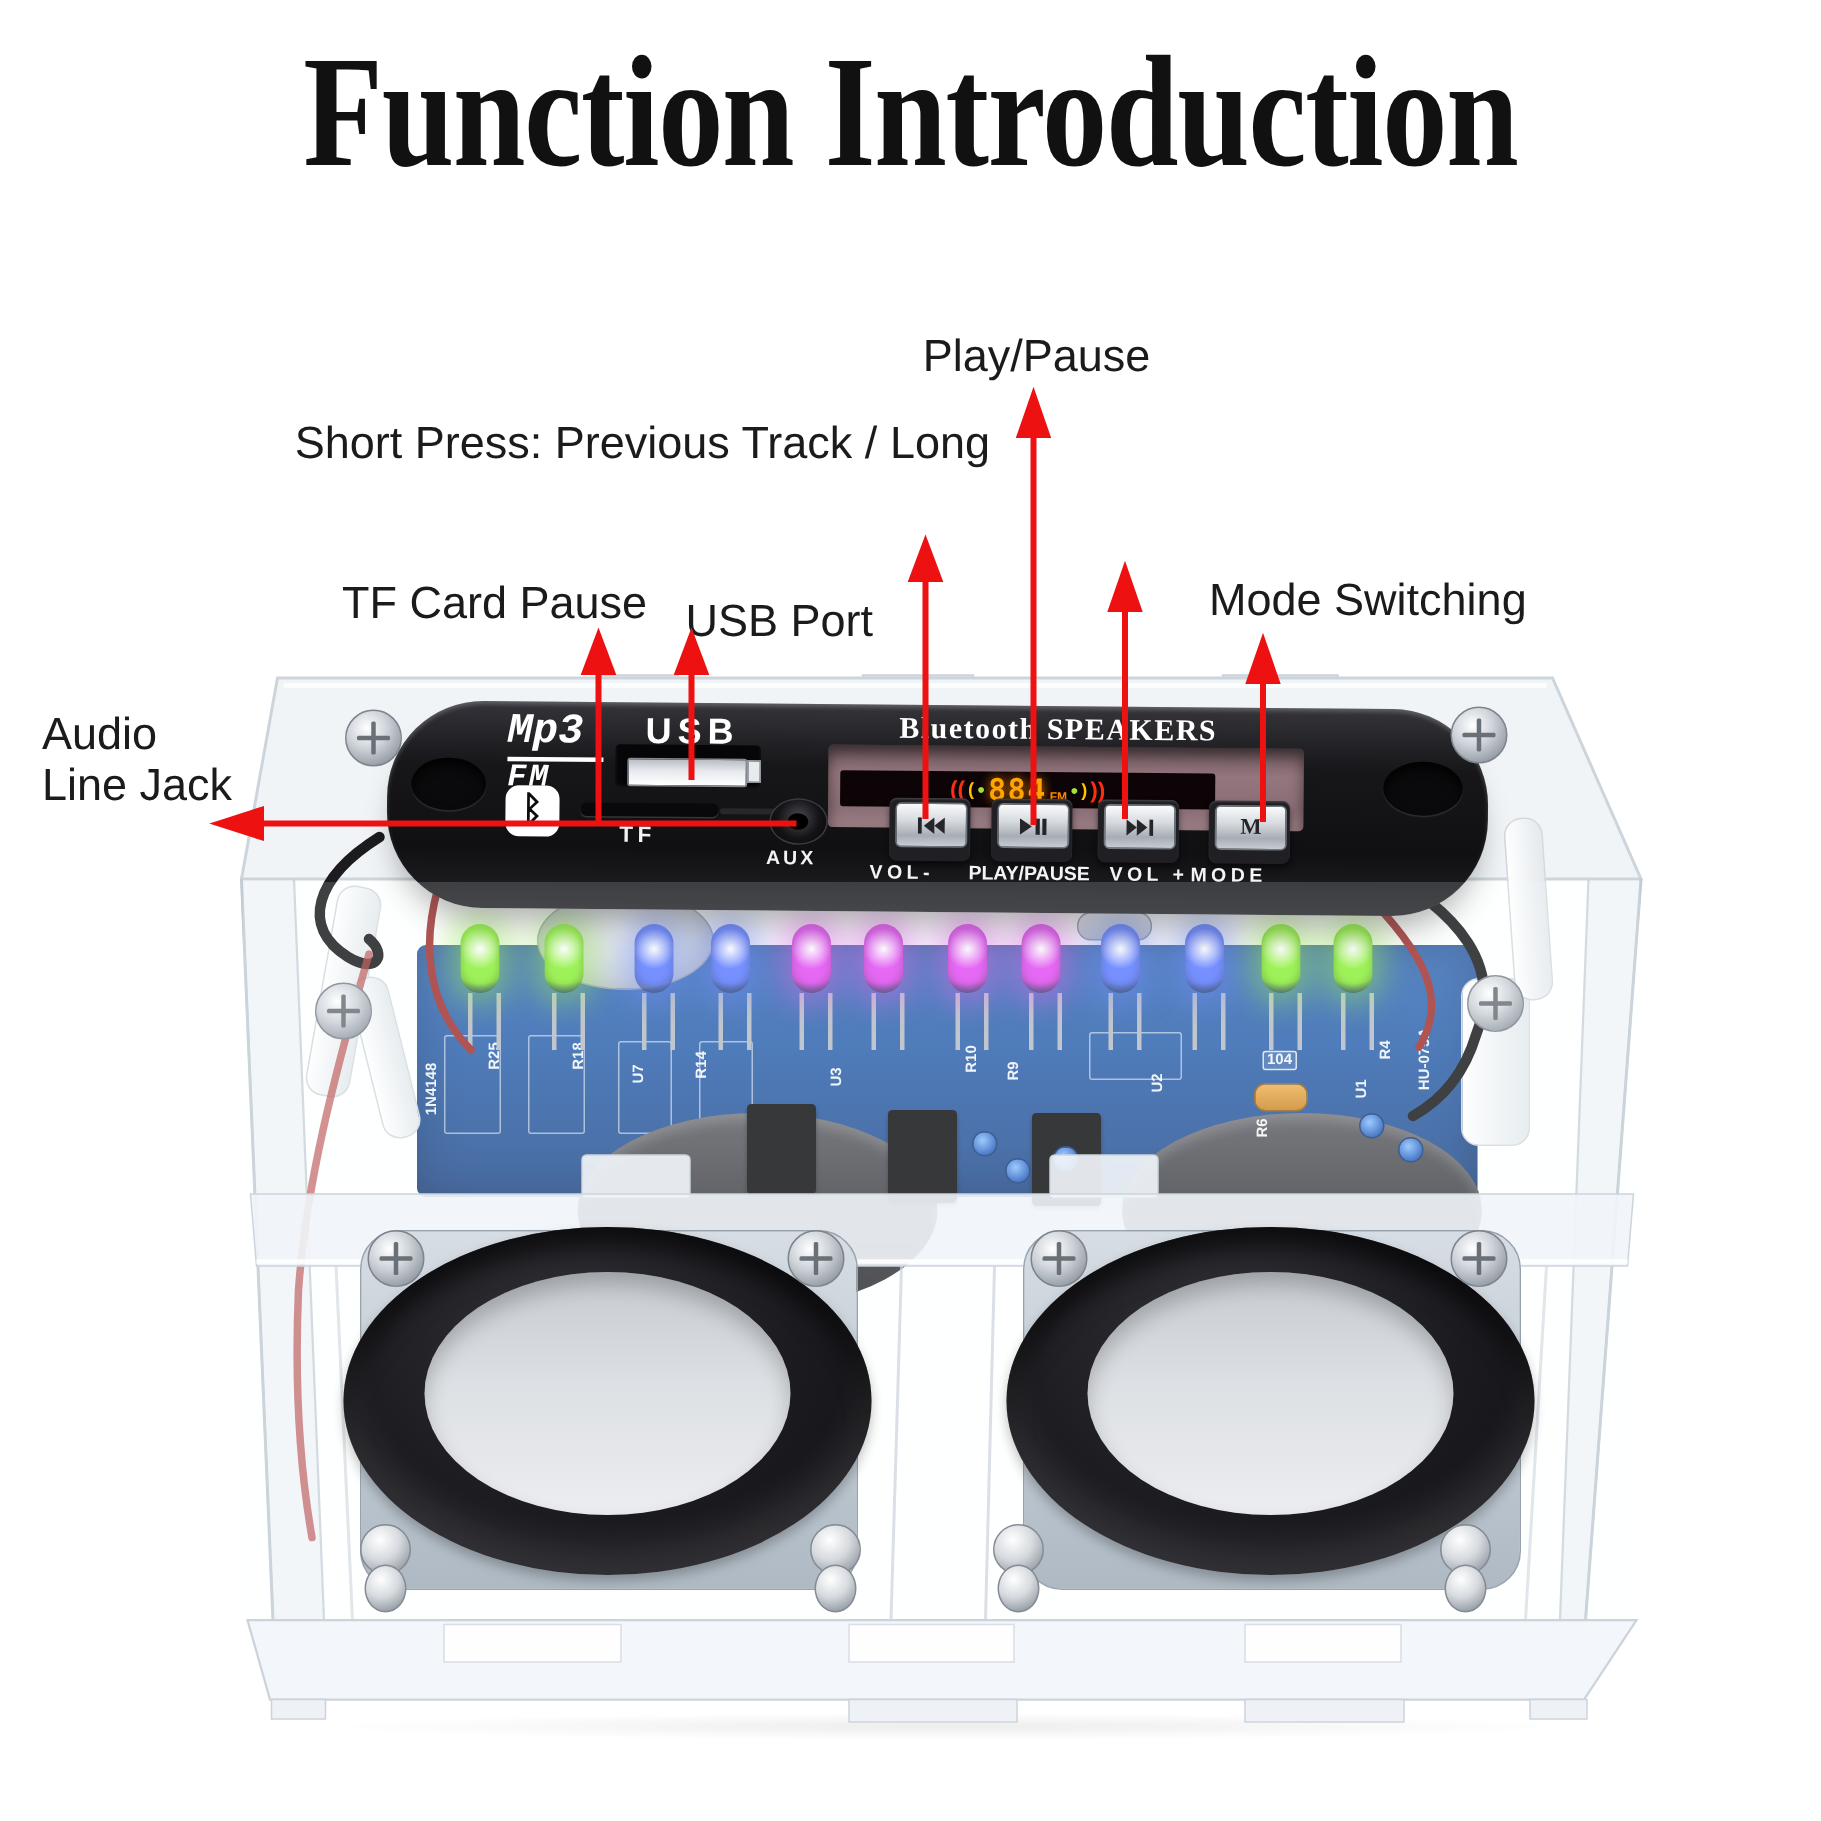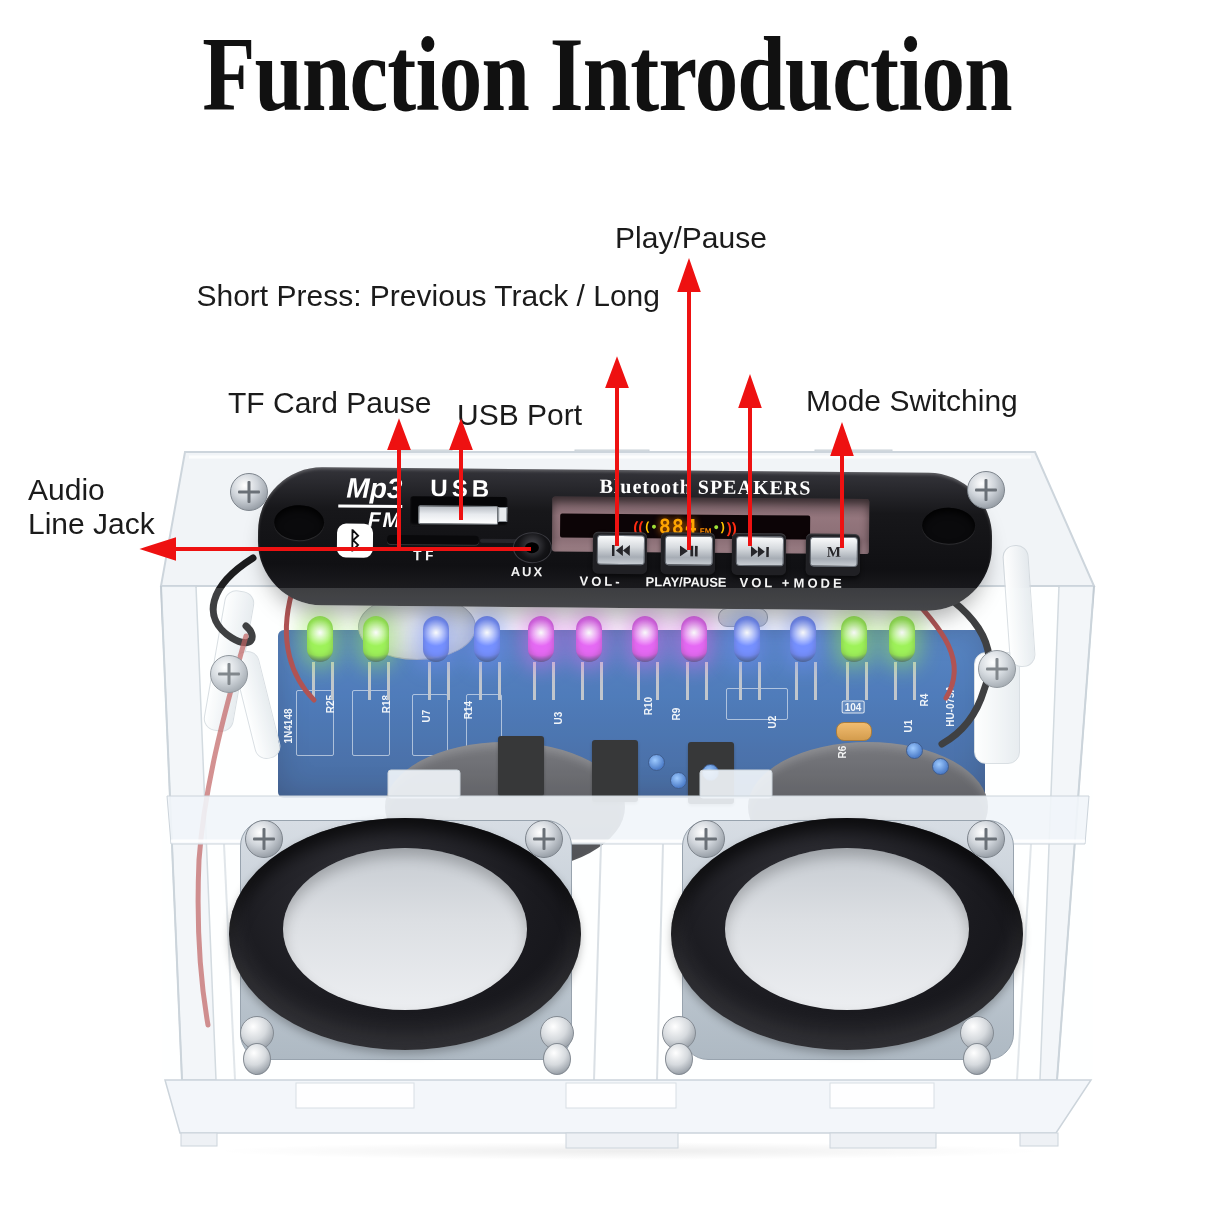--- a/index.html
+++ b/index.html
@@ -19,36 +19,36 @@
   .ann-mode{left:806px;top:384px;}
   .ann-audio{left:28px;top:473px;}
   svg.layer{position:absolute;left:0;top:0;}
   
   .module{position:absolute;left:258px;top:470px;width:734px;height:138px;border-radius:64px;
           background:linear-gradient(180deg,#34343a 0%,#17171a 30%,#101013 70%,#232327 100%);
           box-shadow:0 16px 22px -8px rgba(0,0,0,.38), inset 0 2px 3px rgba(255,255,255,.22);
           transform:rotate(.5deg);z-index:10;}
   .module .hole{position:absolute;background:#0a0a0c;border-radius:50%;
                 box-shadow:inset 0 4px 7px rgba(0,0,0,.9), 0 1px 1px rgba(255,255,255,.12);}
-  .brand{position:absolute;left:80px;top:6px;width:64px;text-align:right;color:#fff;
-         font-family:Liberation Sans, sans-serif;font-style:italic;font-weight:700;}
+  .brand{position:absolute;left:80px;top:6px;width:64px;text-align:left;color:#fff;
+         font-family:Liberation Mono, monospace;font-style:italic;font-weight:700;}
   .brand .t{font-size:28px;line-height:30px;display:block;border-bottom:3px solid #fff;padding-bottom:1px;}
   .brand .b{font-size:21px;line-height:24px;display:block;letter-spacing:2px;}
   .bt-badge{position:absolute;left:79px;top:56px;width:36px;height:34px;border-radius:9px;background:#fff;
             display:flex;align-items:center;justify-content:center;font-size:24px;font-weight:700;color:#0d0d10;}
   .usb-label{position:absolute;left:172px;top:6px;width:110px;color:#fff;font-size:24px;font-weight:700;letter-spacing:4px;}
   .usb-port{position:absolute;left:152px;top:28px;width:97px;height:30px;background:#060608;border-radius:3px;
             box-shadow:inset 0 -2px 3px rgba(255,255,255,.08);}
   .usb-tongue{position:absolute;left:8px;top:9px;width:78px;height:17px;border-radius:2px;
               background:linear-gradient(180deg,#b9bec5 0%,#e7eaee 45%,#ffffff 100%);border:1px solid #83898f;}
   .usb-clip{position:absolute;left:88px;top:10px;width:7px;height:13px;background:#e8ebee;border:1px solid #8a9096;}
   .tf-slot{position:absolute;left:129px;top:67px;width:92px;height:9px;background:#09090b;border-radius:4px;
            box-shadow:0 1px 0 rgba(255,255,255,.15);}
   .tf-slot2{position:absolute;left:222px;top:70px;width:52px;height:4px;background:#26262b;border-radius:2px;}
-  .tf-label{position:absolute;left:155px;top:80px;color:#f2f2f2;font-size:15px;font-weight:700;letter-spacing:3px;font-family:Liberation Mono, monospace;}
+  .tf-label{position:absolute;left:155px;top:80px;color:#f2f2f2;font-size:15px;font-weight:700;letter-spacing:3px;}
   .aux-jack{position:absolute;left:255px;top:63px;width:37px;height:29px;border-radius:50%;
             background:radial-gradient(circle at 50% 42%,#4a4a50 0%,#141417 55%,#060608 100%);
             border:1px solid #3a3a40;}
   .aux-hole{position:absolute;left:11px;top:9px;width:14px;height:11px;border-radius:50%;background:#000;}
   .aux-label{position:absolute;left:253px;top:95px;color:#f2f2f2;font-size:13px;font-weight:700;letter-spacing:2px;}
   .panel-title{position:absolute;left:301px;top:5px;width:292px;text-align:center;color:#fff;
                font-family:"Liberation Serif","DejaVu Serif",serif;font-weight:700;font-size:20px;letter-spacing:1px;white-space:nowrap;}
   .recess{position:absolute;left:294px;top:27px;width:317px;height:55px;border-radius:3px;
           background:linear-gradient(180deg,#6e585e 0%,#94767d 35%,#8a6e75 75%,#9c7f86 100%);
           box-shadow:inset 0 5px 9px rgba(0,0,0,.5);}

